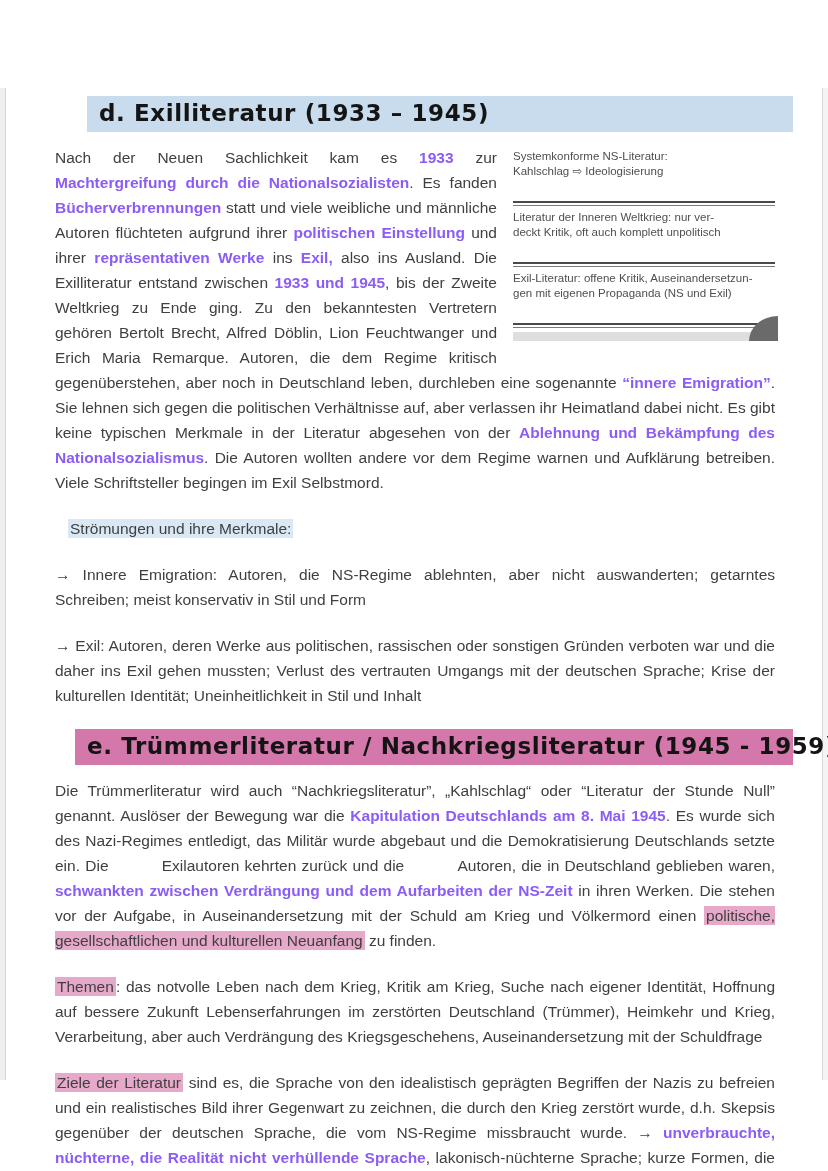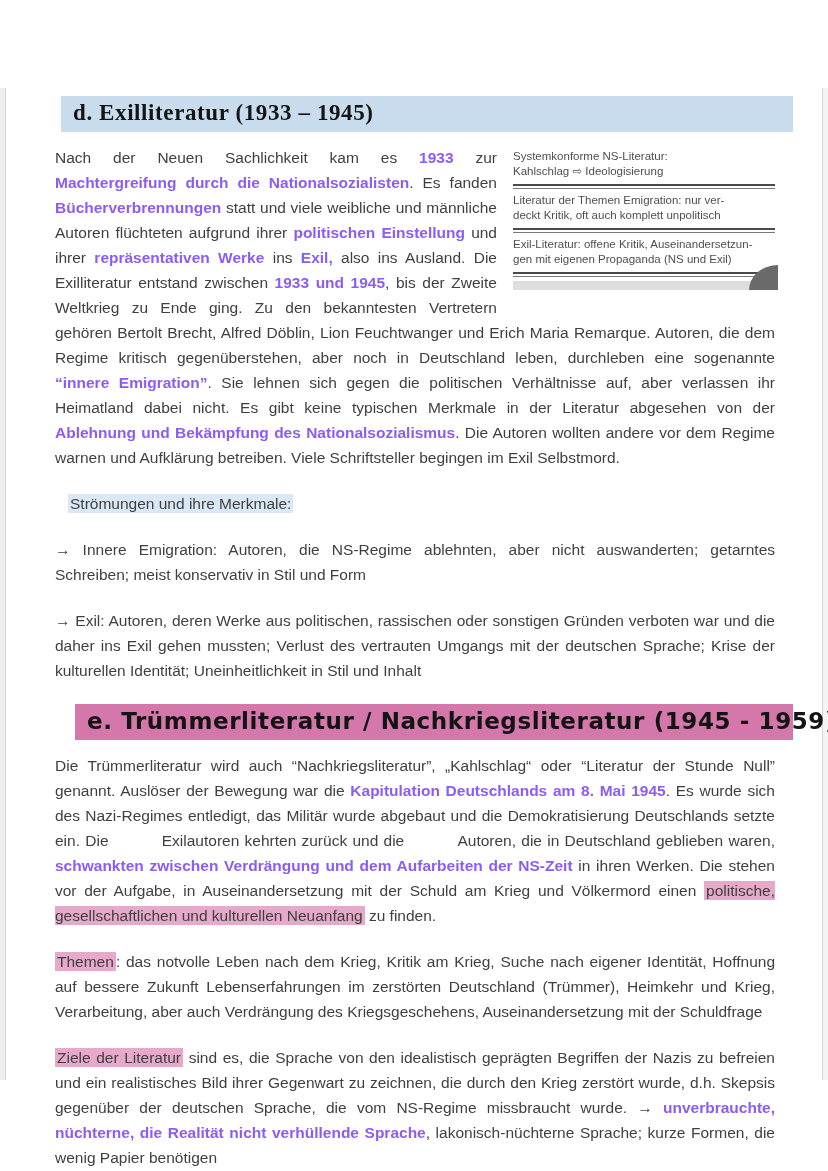--- a/index.html
+++ b/index.html
@@ -35,23 +35,22 @@
     font-weight:800;
     font-size:23px;
     letter-spacing:0.6px;
     color:#141414;
     padding:4px 10px 6px 12px;
     margin-right:-18px;
     white-space:nowrap;
   }
   .heading.blue{
     background:var(--heading_blue);
-    margin-left:6px;
+    margin-left:32px;
     margin-bottom:13px;
-    font-family:Liberation Serif, serif;
   }
   .heading.pink{
     background:var(--heading_pink);
     margin-left:20px;
     margin-top:10px;
     margin-bottom:13px;
   }
 
   p.body{
     font-size:15.5px;
@@ -67,21 +66,21 @@
 
   .notebox{
     float:right;
     width:262px;
     margin:4px 0 10px 16px;
     font-size:11.5px;
     line-height:15px;
     color:#4f4f4f;
   }
   .note-item{
-    padding-bottom:5px;
+    padding-bottom:22px;
     margin-bottom:7px;
     border-bottom:2px solid #4a4a4a;
     position:relative;
   }
   .note-item::after{
     content:"";
     position:absolute;left:0;right:0;bottom:-5px;
     border-bottom:1px solid #7a7a7a;
   }
   .note-item:last-of-type{margin-bottom:0;}
@@ -110,21 +109,21 @@
 
   <div class="heading blue">d. Exilliteratur (1933 – 1945)</div>
 
   <p class="body">
     <span class="notebox">
       <span class="note-item" style="display:block">
         <span>Systemkonforme NS-Literatur:</span><br>
         <span>Kahlschlag ⇨ Ideologisierung</span>
       </span>
       <span class="note-item" style="display:block">
-        <span>Literatur der Themen Emigration: nur ver-</span><br>
+        <span>Literatur der Inneren Weltkrieg: nur ver-</span><br>
         <span>deckt Kritik, oft auch komplett unpolitisch</span>
       </span>
       <span class="note-item" style="display:block">
         <span>Exil-Literatur: offene Kritik, Auseinandersetzun-</span><br>
         <span>gen mit eigenen Propaganda (NS und Exil)</span>
       </span>
       <span class="note-shadow" style="display:block">
         <span class="folded-corner"></span>
       </span>
     </span><span><span>Nach der Neuen Sachlichkeit kam es </span><span class="b">1933</span><span> zur </span><span class="b">Machtergreifung durch die Nationalsozialisten</span><span>. Es fanden </span><span class="b">Bücherverbrennungen</span><span> statt und viele weibliche und männliche Autoren flüchteten aufgrund ihrer </span><span class="b">politischen Einstellung</span><span> und ihrer </span><span class="b">repräsentativen Werke</span><span> ins </span><span class="b">Exil,</span><span> also ins Ausland. Die Exilliteratur entstand zwischen </span><span class="b">1933 und 1945</span><span>, bis der Zweite Weltkrieg zu Ende ging. Zu den bekanntesten Vertretern gehören Bertolt Brecht, Alfred Döblin, Lion Feuchtwanger und Erich Maria Remarque. Autoren, die dem Regime kritisch gegenüberstehen, aber noch in Deutschland leben, durchleben eine sogenannte </span><span class="b">“innere Emigration”</span><span>. Sie lehnen sich gegen die politischen Verhältnisse auf, aber verlassen ihr Heimatland dabei nicht. Es gibt keine typischen Merkmale in der Literatur abgesehen von der </span><span class="b">Ablehnung und Bekämpfung des Nationalsozialismus</span><span>. Die Autoren wollten andere vor dem Regime warnen und Aufklärung betreiben. Viele Schriftsteller begingen im Exil Selbstmord.</span></span>

